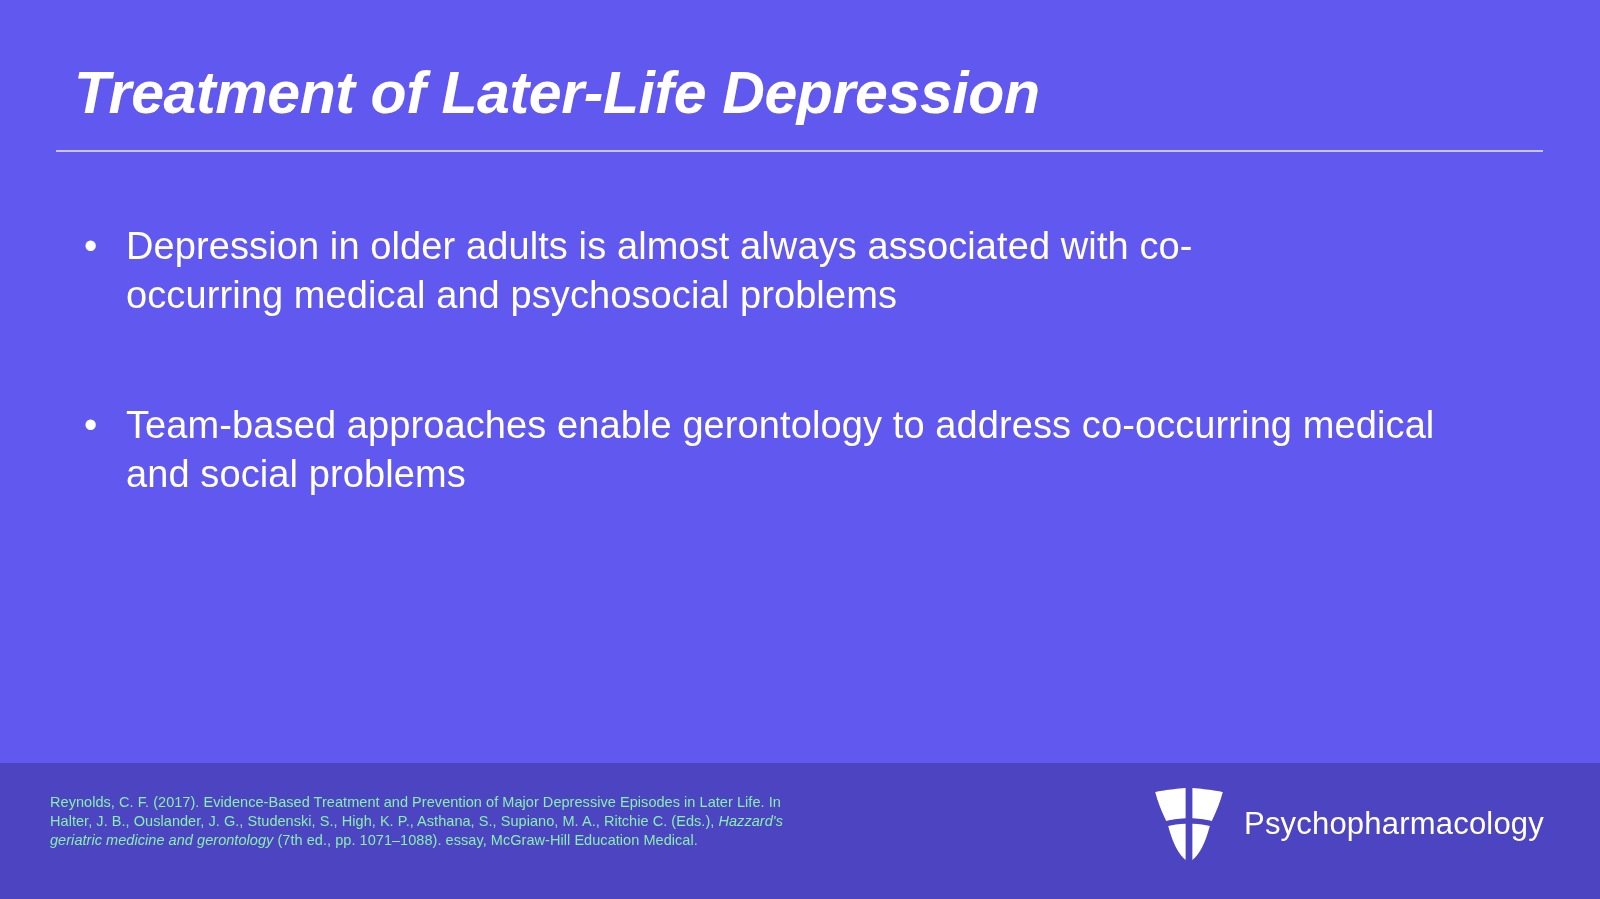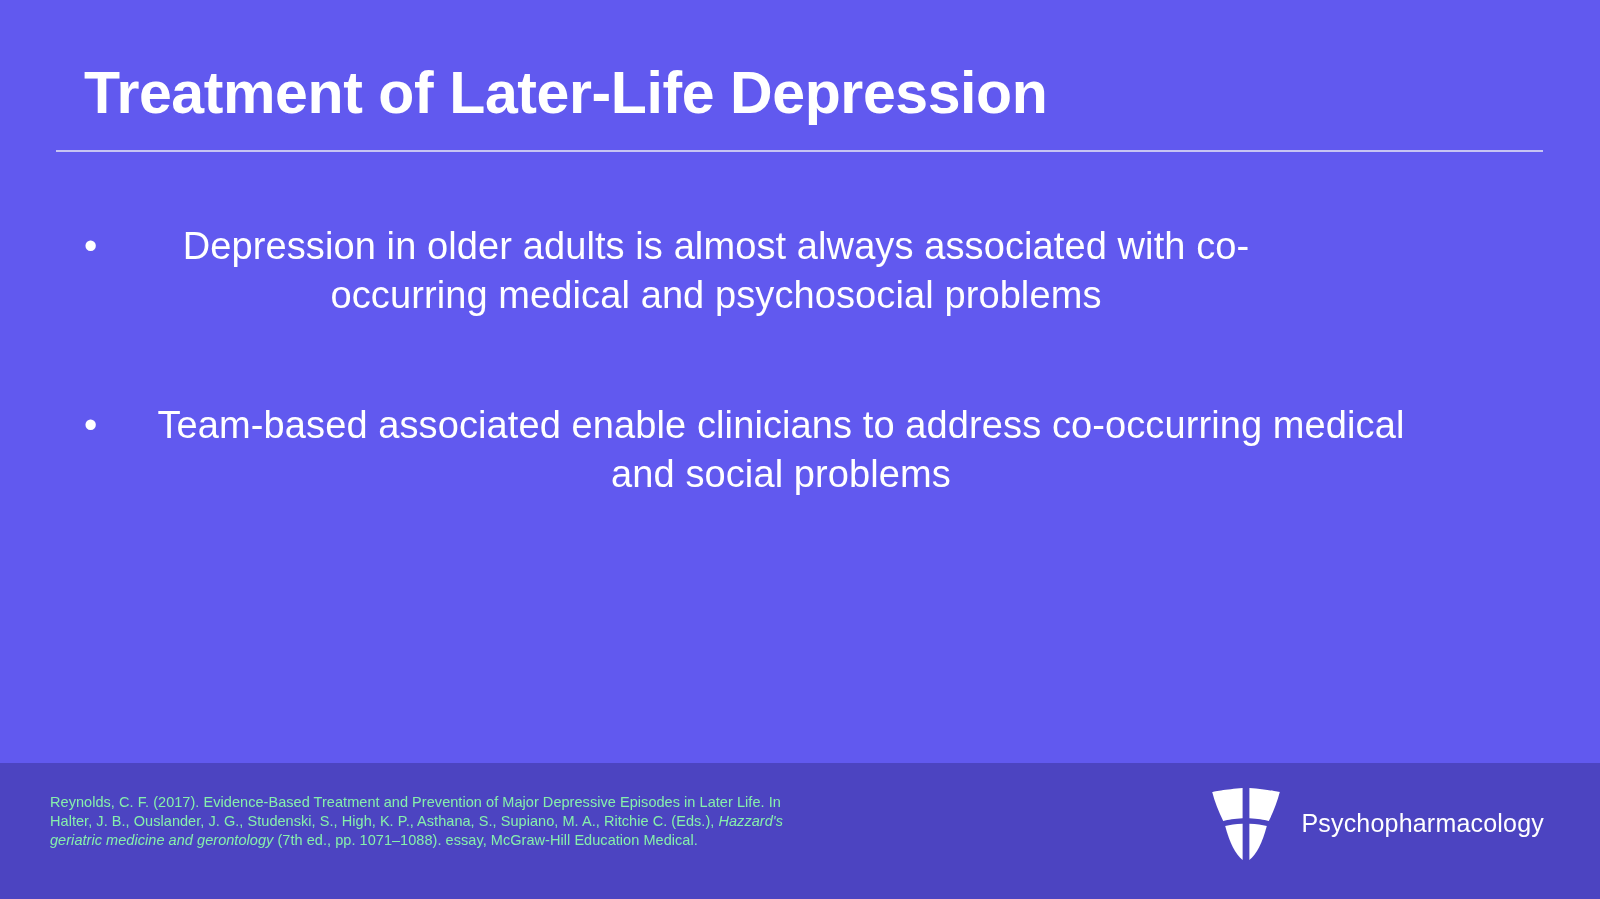--- a/index.html
+++ b/index.html
@@ -14,23 +14,24 @@
     height: 899px;
     overflow: hidden;
     background: #6159ef;
     font-family: "Liberation Sans", sans-serif;
     -webkit-font-smoothing: antialiased;
   }
 
   
   .title-wrap {
     position: absolute;
-    left: 84px;
+    left: 74px;
     top: 62px;
     width: 1470px;
+    font-style: italic;
   }
   .slide-title {
     margin: 0;
     font-family: "Liberation Sans", sans-serif;
     font-size: 59px;
     line-height: 1.08;
     font-weight: 700;
     color: #ffffff;
     letter-spacing: -0.4px;
     white-space: nowrap;
@@ -70,21 +71,20 @@
     font-size: 38px;
     line-height: 1.3;
     color: #ffffff;
     text-align: left;
     padding-left: 6px;
     box-sizing: border-box;
   }
   .bullet-text {
     flex: 1 1 auto;
     max-width: 1310px;
-    text-align: center;
   }
   .bullet-row.b1 .bullet-text { max-width: 1180px; }
 
   
   .footer {
     position: absolute;
     left: 0;
     right: 0;
     top: 763px;
     height: 136px;
@@ -113,21 +113,21 @@
     gap: 18px;
   }
   .logo-shield {
     width: 74px;
     height: 82px;
     display: block;
     flex: 0 0 auto;
   }
   .logo-text {
     color: #ffffff;
-    font-size: 25px;
+    font-size: 31px;
     line-height: 1.18;
     font-weight: 300;
     letter-spacing: 0.2px;
     white-space: nowrap;
   }
   .logo-text .l2 { display: block; }
 </style>
 </head>
 <body>
 
@@ -140,21 +140,21 @@
 
   <div class="body">
 
     <div class="bullet-row b1">
       <span class="bullet-mark">•</span>
       <span class="bullet-text">Depression in older adults is almost always associated with co-occurring medical and psychosocial problems</span>
     </div>
 
     <div class="bullet-row b2">
       <span class="bullet-mark">•</span>
-      <span class="bullet-text">Team-based associated enable clinicians to address co-occurring medical and social problems</span>
+      <span class="bullet-text">Team-based approaches enable gerontology to address co-occurring medical and social problems</span>
     </div>
 
   </div>
 
   <div class="footer">
 
     <div class="citation">
       <span>Reynolds, C. F. (2017). Evidence-Based Treatment and Prevention of Major Depressive Episodes in Later Life. In Halter, J. B., Ouslander, J. G., Studenski, S., High, K. P., Asthana, S., Supiano, M. A., Ritchie C. (Eds.), </span><i>Hazzard's geriatric medicine and gerontology</i><span> (7th ed., pp. 1071–1088). essay, McGraw-Hill Education Medical.</span>
     </div>
 

